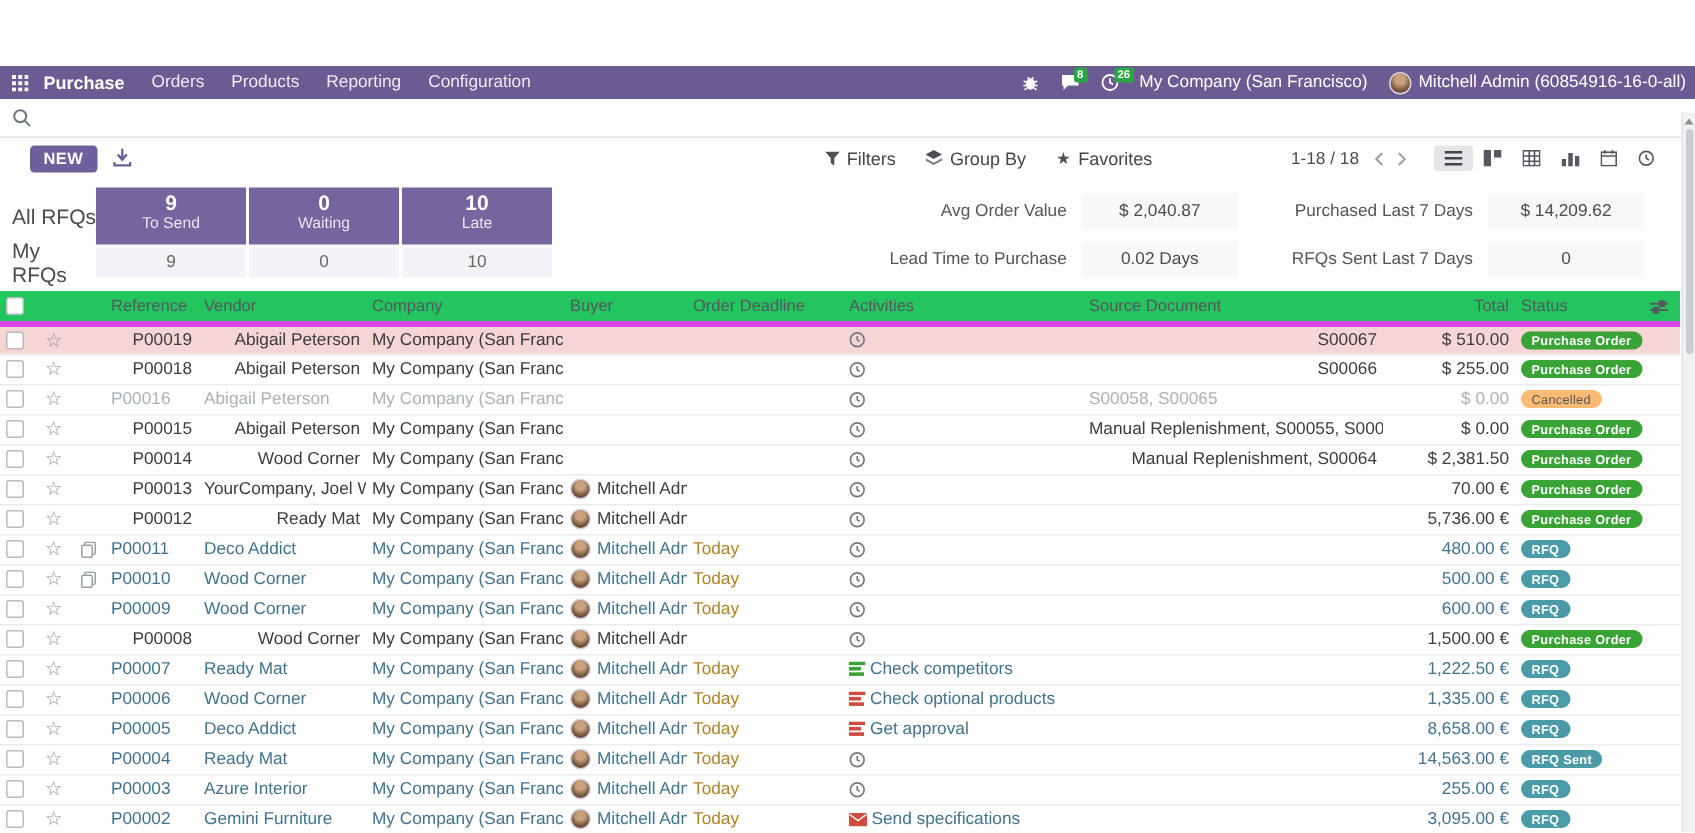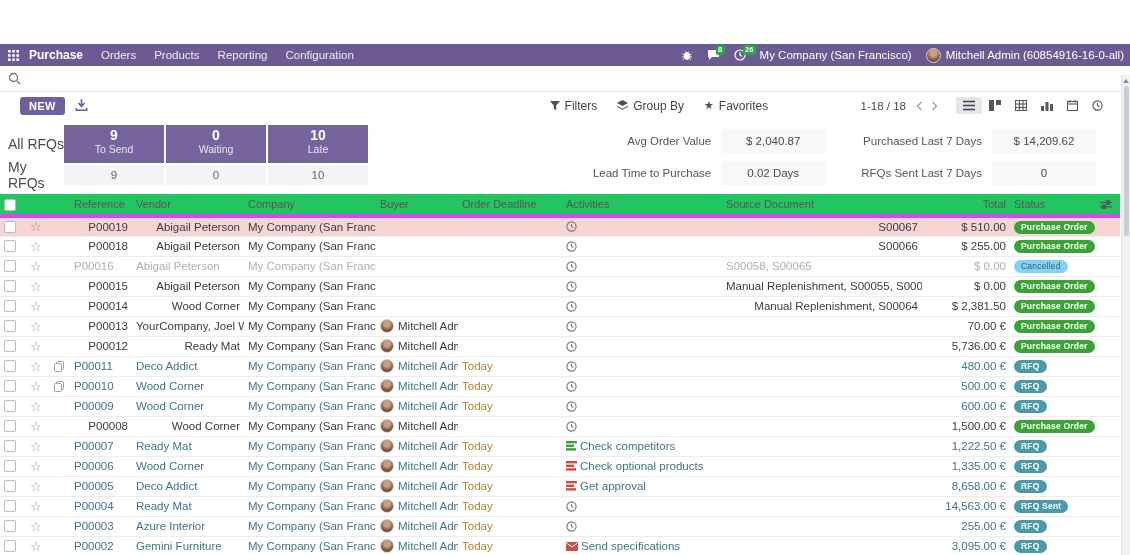--- a/index.html
+++ b/index.html
@@ -71,21 +71,21 @@
   tr.deco-info td.txt { color:#41738f; }
   tr.deco-muted td.txt { color:#aab1b7; }
   tr.hl { background:#f6d5d5; }
   td.num { text-align:right; }
   .cb { width:12px; height:12px; border:1px solid #b6bcc2; border-radius:2px; background:#fff; display:inline-block; vertical-align:middle; }
   .star { font-size:13px; color:#8f959b; line-height:1; }
   .today { color:#b0822b; }
   .badge { display:inline-block; font-size:8.5px; font-weight:700; color:#fff; border-radius:9px; padding:2px 7px; line-height:1; letter-spacing:.2px; }
   .badge.po { background:#3aa335; }
   .badge.rfq, .badge.rfq_sent { background:#4b9aa7; }
-  .badge.cancelled { background:#7dd3fc; color:#555; font-weight:400; }
+  .badge.cancelled { background:#fdba74; color:#555; font-weight:400; }
   .buyer-cell { display:flex; align-items:center; gap:4px; }
   .buyer-cell .avatar { width:14px; height:14px; flex:0 0 auto; }
   .act-cell { display:flex; align-items:center; gap:3px; }
   .bottom-strip { width:1120px; height:8px; background:#e9ecef; }
 
   
   .scrollbar { position:absolute; top:75px; right:0; width:9px; bottom:0; background:#f0f1f3; border-left:1px solid #e3e5e8; }
   .sb-arrow { width:0; height:0; border-left:3px solid transparent; border-right:3px solid transparent; border-bottom:4px solid #8b9096; margin:4px auto 3px auto; }
   .sb-thumb { width:5px; height:150px; background:#c9cdd2; border-radius:3px; margin:0 auto; }
 

